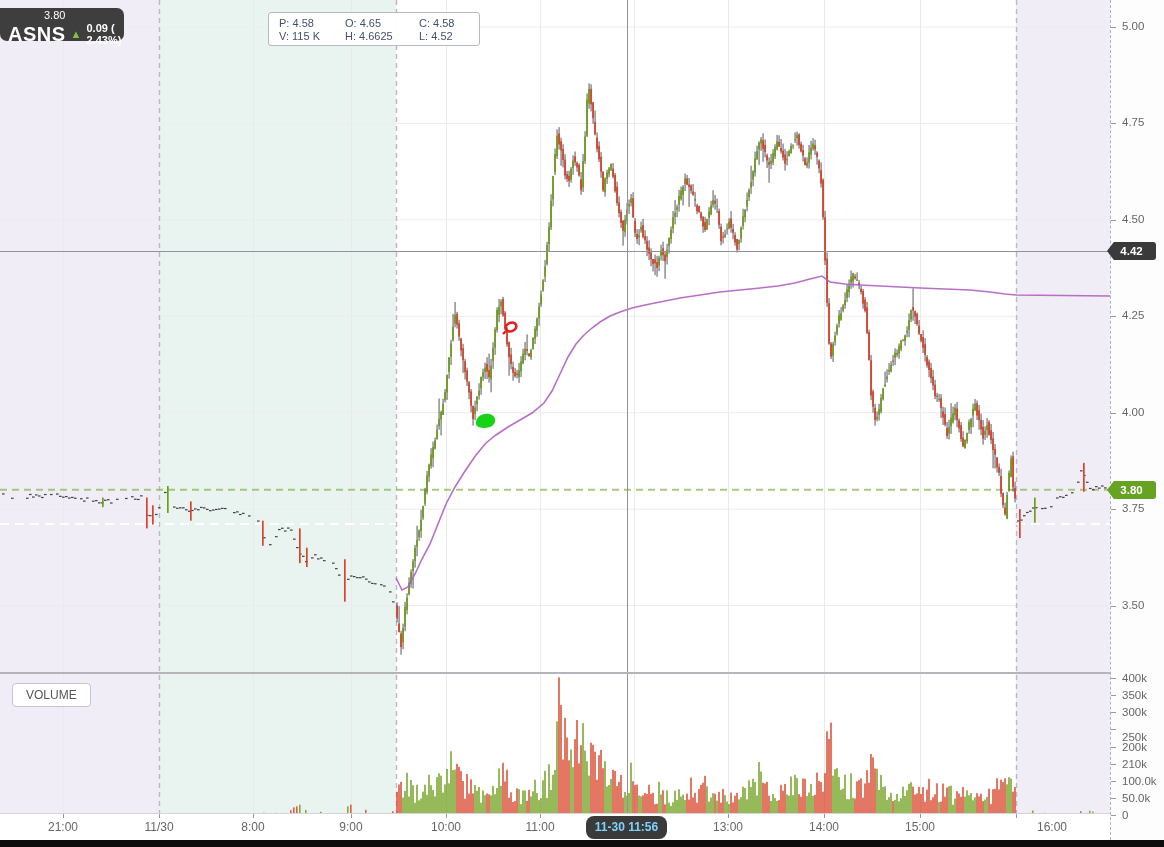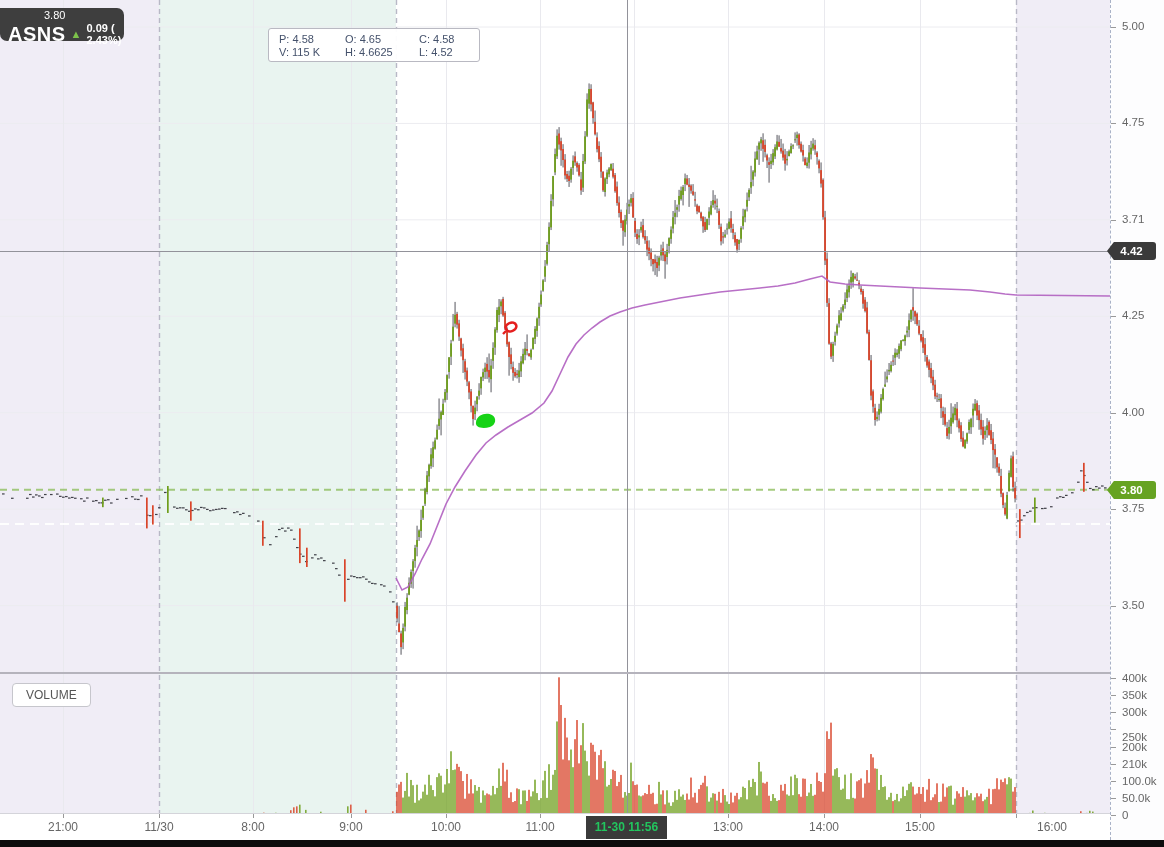--- a/index.html
+++ b/index.html
@@ -10,21 +10,21 @@
   .separator{position:absolute;left:0;top:672px;width:1110px;height:2px;background:#b5b3bc;}
   
   .ticker-badge{position:absolute;left:0;top:8px;width:124px;height:33px;background:rgba(56,56,56,.97);
     border-radius:0 7px 7px 7px;color:#fff;z-index:30;}
   .t-price{margin:2px 0 0 44px;font-size:11px;line-height:11px;}
   .t-row{display:flex;align-items:center;gap:5px;padding-left:8px;margin-top:1px;}
   .t-sym{font-weight:bold;font-size:20px;letter-spacing:.5px;}
   .t-arrow{color:#7cc24a;font-size:11px;line-height:11px;}
   .t-chg{font-size:11px;font-weight:bold;}
   
-  .info-box{position:absolute;left:268px;top:28px;width:200px;height:32px;background:rgba(255,255,255,.96);
+  .info-box{position:absolute;left:268px;top:12px;width:200px;height:32px;background:rgba(255,255,255,.96);
     border:1px solid #b9b9c2;border-radius:3px;z-index:30;display:grid;
     grid-template-columns:66px 74px 56px;align-content:center;row-gap:1px;padding-left:10px;
     font-size:11px;color:#44516b;}
   .info-cell{white-space:nowrap;}
   
   .volume-btn{position:absolute;left:12px;top:683px;padding:4px 13px;background:#fff;border:1px solid #c6c6cc;
     border-radius:4px;font-size:12px;color:#555;z-index:30;font-family:"Liberation Sans",sans-serif;}
   
   .price-axis{position:absolute;left:1110px;top:0;width:54px;height:840px;background:#fdfdfe;
     border-left:1px dashed #a9b2c7;z-index:20;}
@@ -33,22 +33,22 @@
   .axis-badge{position:absolute;left:-4px;width:49px;height:18px;color:#fff;font-size:11.5px;font-weight:bold;
     text-align:center;line-height:18px;border-radius:3px;
     clip-path:polygon(0 50%,14% 0,100% 0,100% 100%,14% 100%);}
   .axis-badge.dark{background:#3a3a3a;top:242px;}
   .axis-badge.green{top:481px;}
   
   .time-axis{position:absolute;left:0;top:813px;width:1164px;height:27px;background:#fff;
     border-top:1px solid #d4d4da;z-index:10;}
   .t-label{position:absolute;top:6px;width:46px;margin-left:-23px;text-align:center;font-size:12px;color:#666;}
   .t-tick{position:absolute;top:0;width:1px;height:4px;background:#999;}
-  .time-badge{position:absolute;top:2px;left:586px;width:81px;height:23px;background:#3a3a3a;border-radius:0;
-    color:#22c55e;font-size:12px;font-weight:bold;text-align:center;line-height:23px;z-index:25;}
+  .time-badge{position:absolute;top:2px;left:586px;width:81px;height:23px;background:#3a3a3a;border-radius:8px;
+    color:#7dd3fc;font-size:12px;font-weight:bold;text-align:center;line-height:23px;z-index:25;}
   .bottom-bar{position:absolute;left:0;top:840px;width:1164px;height:7px;background:#0c0c0c;z-index:40;}
 </style>
 </head>
 <body>
 
 <div class="stage">
 
   <div class="shade" id="shade-prev-ah" style="left: 0px; width: 159px; background: rgb(240, 237, 246);"></div>
   <div class="shade" id="shade-premarket" style="left: 159px; width: 237px; background: rgb(233, 244, 240);"></div>
   <div class="shade" id="shade-ah" style="left: 1016px; width: 94px; background: rgb(240, 237, 246);"></div>
@@ -1218,21 +1218,21 @@
 
   <button class="volume-btn">VOLUME</button>
 
   <div class="price-axis" id="price-axis">
     <div class="axis-badge dark">4.42</div>
     <div class="axis-badge green" id="last-price-badge" style="background: rgb(102, 163, 34);">3.80</div>
   <div class="p-label" style="top: 20px;">5.00</div>
       <div class="p-tick" style="top: 27px;"></div>
       <div class="p-label" style="top: 116.425px;">4.75</div>
       <div class="p-tick" style="top: 123.425px;"></div>
-      <div class="p-label" style="top: 212.85px;">3.71</div>
+      <div class="p-label" style="top: 212.85px;">4.50</div>
       <div class="p-tick" style="top: 219.85px;"></div>
       <div class="p-label" style="top: 309.275px;">4.25</div>
       <div class="p-tick" style="top: 316.275px;"></div>
       <div class="p-label" style="top: 405.7px;">4.00</div>
       <div class="p-tick" style="top: 412.7px;"></div>
       <div class="p-label" style="top: 502.125px;">3.75</div>
       <div class="p-tick" style="top: 509.125px;"></div>
       <div class="p-label" style="top: 598.55px;">3.50</div>
       <div class="p-tick" style="top: 605.55px;"></div>
       <div class="p-label" style="top: 672px;">400k</div>

